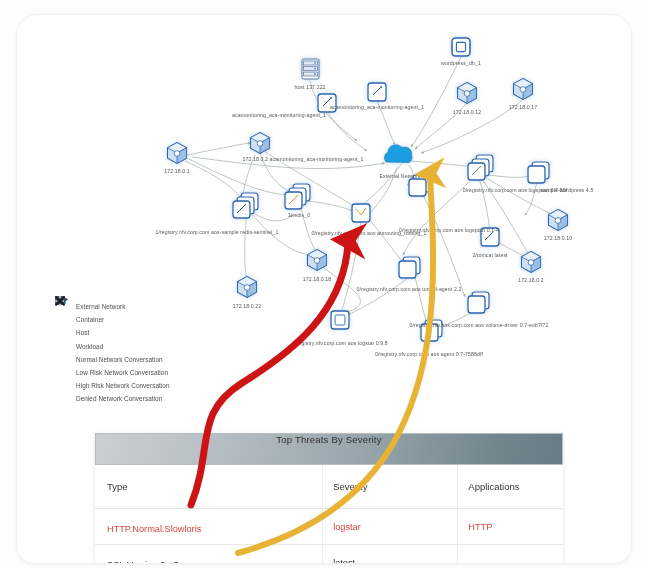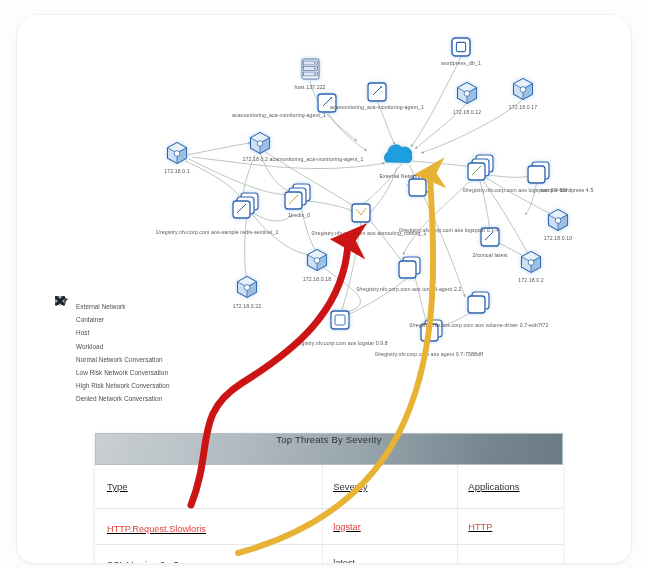--- a/index.html
+++ b/index.html
@@ -76,21 +76,20 @@
     border:1px solid #b6bfc4;
     box-sizing:border-box;
   }
   .threat-head-title{
     font-size:9.5px;color:#2e3134;letter-spacing:0.2px;
   }
   .t-row{
     display:flex;align-items:center;
     border-bottom:1px solid #e8e8e8;
     box-sizing:border-box;
-    text-decoration:underline;
   }
   .t-row.hdr{height:44px;border-bottom:1px solid #e3e3e3;}
   .t-row.body{height:36px;}
   .c-type{width:246px;padding-left:12px;box-sizing:border-box;}
   .c-sev{width:108px;padding-left:10px;box-sizing:border-box;border-left:1px solid #ececec;height:100%;display:flex;align-items:center;}
   .c-app{width:114px;padding-left:10px;box-sizing:border-box;border-left:1px solid #ececec;height:100%;display:flex;align-items:center;margin-left:35px;}
   .hdr .c-type,.hdr .c-sev,.hdr .c-app{font-size:9.5px;color:#333;}
   .cell{font-size:9.2px;color:#2f3134;}
   .cell.red{color:#d6453f;}
   
@@ -415,21 +414,21 @@
       <div class="threat-head">
         <span class="threat-head-title">Top Threats By Severity</span>
       </div>
       <div class="t-row hdr">
         <div class="c-type">Type</div>
         <div class="c-sev">Severity</div>
         <div class="c-app">Applications</div>
       </div>
 
       <div class="t-row body">
-        <div class="c-type"><span class="cell red">HTTP.Request.Slowloris</span></div>
+        <div class="c-type"><span class="cell red">HTTP.Normal.Slowloris</span></div>
         <div class="c-sev">
             <span class="cell red">logstar</span>
           </div>
         <div class="c-app">
             <span class="cell red">HTTP</span>
           </div>
       </div>
 
       <div class="t-row body">
         <div class="c-type"><span class="cell">SSL.Version.2or3</span></div>

